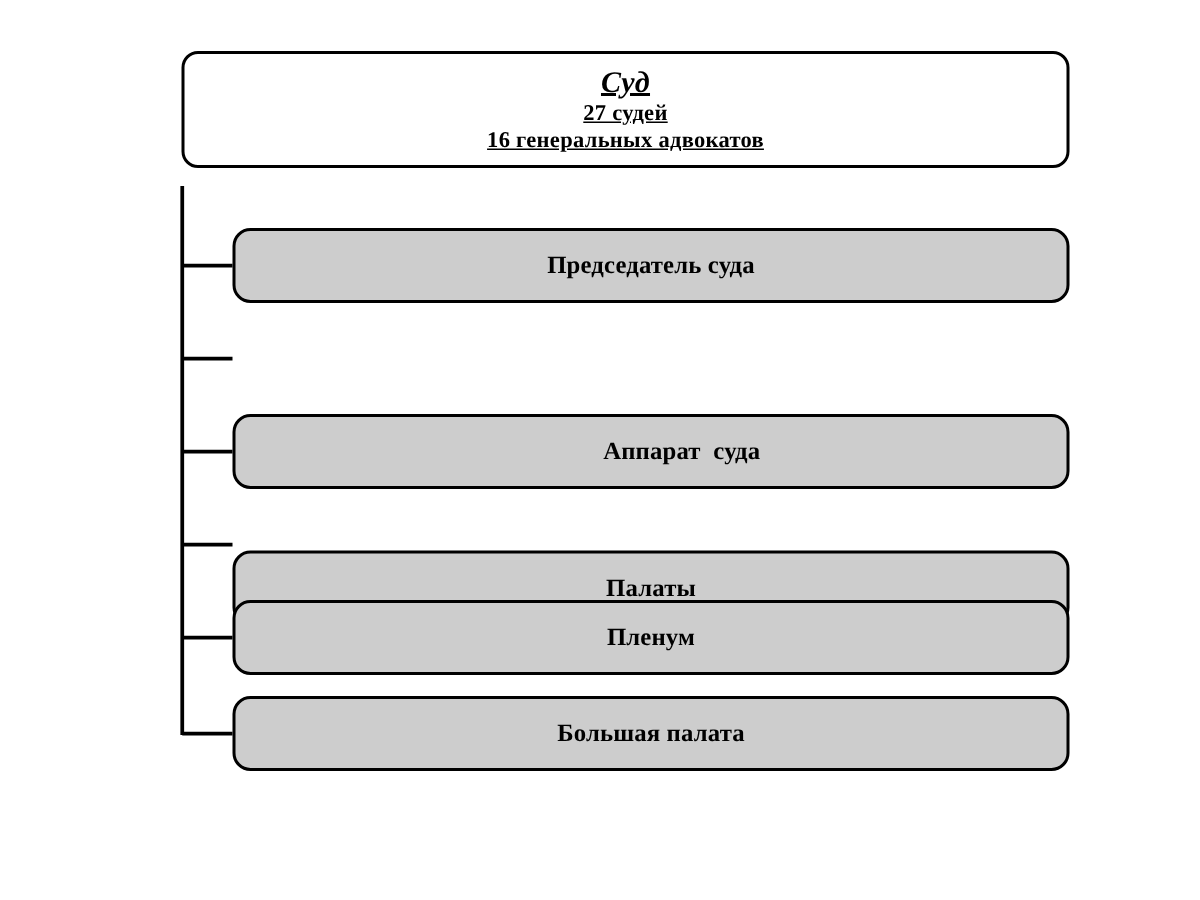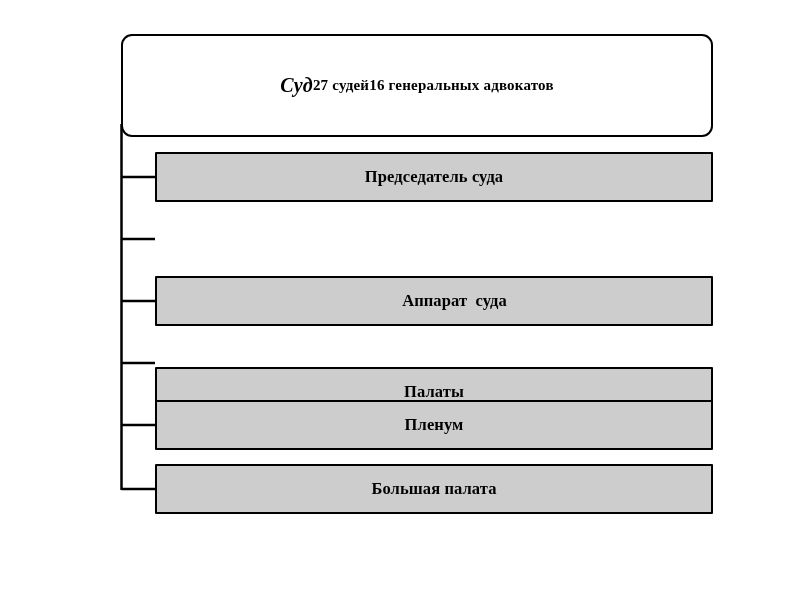--- a/index.html
+++ b/index.html
@@ -20,30 +20,31 @@
     height: 600px;
     background: #ffffff;
   }
 
   
   .root-node {
     position: absolute;
     left: 121px;
     top: 34px;
     width: 592px;
-    height: 103px;
+    height: 78px;
     box-sizing: border-box;
     border: 2.5px solid #000000;
     border-radius: 11px;
     background: #ffffff;
     display: flex;
-    flex-direction: row;
+    flex-direction: column;
     align-items: center;
     justify-content: center;
     line-height: 1.22;
+    text-decoration: underline;
   }
   .root-line {
     display: block;
     text-align: center;
     font-weight: bold;
     font-size: 15px;
     letter-spacing: 0.2px;
     white-space: pre;
   }
   .root-line.italic {
@@ -62,21 +63,21 @@
   }
 
   
   .child-node {
     position: absolute;
     left: 155px;
     width: 558px;
     height: 50px;
     box-sizing: border-box;
     border: 2.5px solid #000000;
-    border-radius: 1px;
+    border-radius: 12px;
     background: #cdcdcd;
     display: flex;
     align-items: center;
     justify-content: center;
     font-family: Liberation Serif, serif;
   }
   .child-label {
     font-weight: bold;
     font-size: 16.5px;
     text-align: center;

